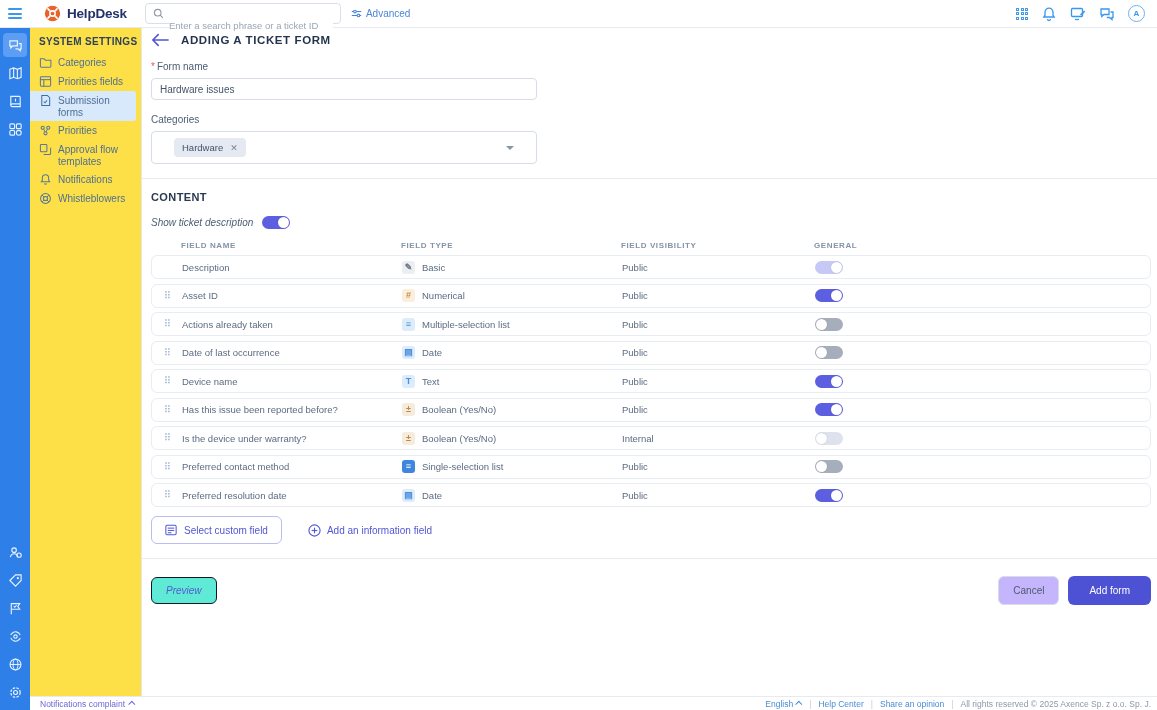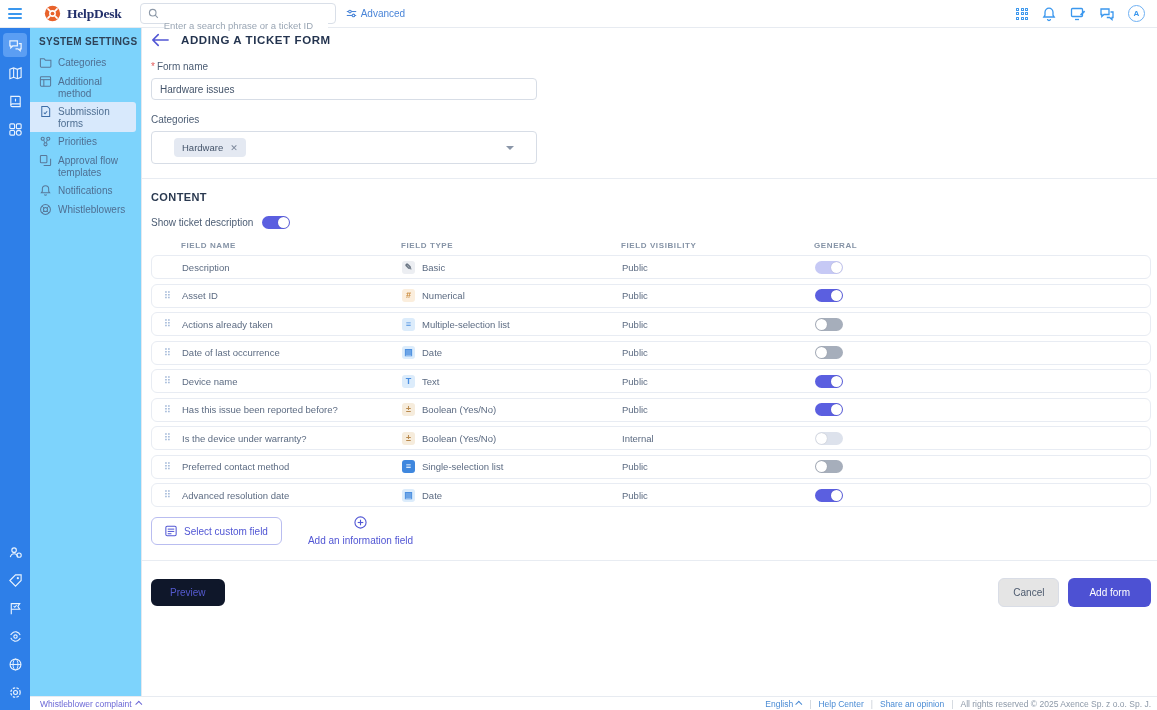--- a/index.html
+++ b/index.html
@@ -4,21 +4,21 @@
 <style>
   * { margin:0; padding:0; box-sizing:border-box; }
   html,body { width:1157px; height:710px; overflow:hidden; background:#fff;
     font-family:"Liberation Sans", sans-serif; color:#44546a; }
 
   
   .topbar { height:28px; display:flex; align-items:center; gap:10px;
     padding:0 12px 0 8px; border-bottom:1px solid #e7ebf1; background:#fff; }
   .hamburger { width:14px; cursor:pointer; display:flex; flex-direction:column; gap:2.5px; }
   .hamburger span { height:2px; border-radius:2px; background:#3a97ee; }
-  .brand { display:flex; align-items:center; gap:6px; margin-left:12px;font-family:Liberation Serif, serif; }
+  .brand { display:flex; align-items:center; gap:6px; margin-left:12px; }
   .brand-name { font-size:13.5px; font-weight:bold; color:#23306b; letter-spacing:-.2px; }
   .search-box { margin-left:8px; width:196px; height:21px; border:1px solid #d9dfe8;
     border-radius:4px; display:flex; align-items:center; gap:5px; padding:0 7px; }
   .search-box input { border:none; outline:none; flex:1; font-size:9.5px;
     font-family:"Liberation Sans",sans-serif; color:#44546a;margin-top:24px; }
   .search-box input::placeholder { color:#9aa6b4; }
   .advanced { display:flex; align-items:center; gap:4px; font-size:10px; color:#4a85d8; cursor:pointer; }
   .topbar-right { margin-left:auto; display:flex; align-items:center; gap:13px; color:#3a97ee; }
   .tb-icon { width:16px; height:16px; cursor:pointer; display:block; }
   .apps-grid { display:grid; grid-template-columns:repeat(3,3px); grid-gap:1.5px; cursor:pointer; }
@@ -30,21 +30,21 @@
   
   .rail { position:absolute; left:0; top:28px; bottom:0; width:30px; background:#2e7fe8;
     display:flex; flex-direction:column; align-items:center; padding:3px 0 4px; }
   .rail-ic { width:24px; height:24px; margin:2px 0; border-radius:4px; display:flex;
     align-items:center; justify-content:center; color:#eaf3fe; cursor:pointer; }
   .rail-ic.active { background:#5b9ef3; }
   .rail-ic svg { width:15px; height:15px; }
   .rail-spacer { flex:1; }
 
   .mid { position:absolute; left:30px; top:28px; right:0; height:668px; display:flex; }
-  .sidebar { width:112px; border-right:1px solid #e3e8ef; padding-top:8px; background:#7dd3fc; }
+  .sidebar { width:112px; border-right:1px solid #e3e8ef; padding-top:8px; background:#fde047; }
   .sb-heading { font-size:10px; font-weight:bold; color:#2e4258; letter-spacing:.3px;
     padding:0 0 6px 9px; }
   .sb-item { display:flex; gap:6px; align-items:flex-start; padding:3px 6px 3px 9px;
     margin-right:5px; border-radius:0 3px 3px 0; font-size:10px; color:#4f6f92;
     cursor:pointer; line-height:1.15; }
   .sb-item.active { background:#d8e9fc; }
   .sb-item svg { width:13px; height:13px; flex:none; margin-top:0; }
   .sb-label { padding-top:1px; }
 
   .main { flex:1; padding:0 6px 0 9px; position:relative; overflow:hidden; }
@@ -63,21 +63,21 @@
   .multiselect { margin-top:6px; width:386px; height:33px; border:1px solid #d7dde6;
     border-radius:4px; display:flex; align-items:center; padding:0 22px; cursor:pointer; }
   .chip { background:#e4e9f2; border-radius:4px; height:19px; display:flex; align-items:center;
     gap:7px; padding:0 8px; font-size:9.5px; color:#44546a; }
   .chip-x { color:#7a8699; font-size:9px; cursor:pointer; }
   .caret { margin-left:auto; width:0; height:0; border-left:4px solid transparent;
     border-right:4px solid transparent; border-top:4.5px solid #8a96a8; }
   .divider { border:none; border-top:1px solid #e8ecf2; margin:14px -6px 0 -9px; }
   .content-h { margin-top:12px; }
   .toggle-row { margin-top:13px; display:flex; align-items:center; gap:9px;
-    font-size:10px; color:#4c5d74; }
+    font-size:10px; color:#4c5d74;font-style:italic; }
 
   .toggle { width:28px; height:13px; border-radius:7px; position:relative;
     display:inline-block; cursor:pointer; flex:none; }
   .toggle::after { content:''; position:absolute; top:1px; width:11px; height:11px;
     border-radius:50%; background:#fff; box-shadow:0 0 1px rgba(0,0,0,.25); }
   .tg-on { background:#5b5fe0; } .tg-on::after { right:1px; }
   .tg-on-disabled { background:#c6c9f5; } .tg-on-disabled::after { right:1px; }
   .tg-off { background:#a6aebb; } .tg-off::after { left:1px; }
   .tg-off-disabled { background:#dde2ec; } .tg-off-disabled::after { left:1px; }
 
@@ -100,29 +100,29 @@
   .ic-calendar { background:#dcecfb; color:#4c8fe0; }
   .ic-text { background:#dcecfb; color:#4c8fe0; }
   .ic-boolean { background:#f6ecdc; color:#b98a4e; }
   .ic-list-solid { background:#3f87de; color:#fff; }
 
   .row-actions { margin-top:9px; display:flex; align-items:center; gap:26px; }
   .btn-outline-accent { height:28px; display:flex; align-items:center; gap:7px;
     padding:0 13px; border:1px solid #b9bdf0; border-radius:6px; background:#fff;
     color:#5156d4; font-size:10px; cursor:pointer; font-family:"Liberation Sans",sans-serif; }
   .link-accent { display:flex; align-items:center; gap:6px; color:#5156d4; font-size:10px;
-    cursor:pointer; background:none; border:none; font-family:"Liberation Sans",sans-serif;flex-direction:column; }
+    cursor:pointer; background:none; border:none; font-family:"Liberation Sans",sans-serif; }
 
   .footer-actions { margin-top:17px; display:flex; align-items:center; }
-  .btn-preview { height:27px; padding:0 14px; border:5px solid #0f172a; border-radius:6px;
-    background:#0f172a; color:#555ad0; font-size:10px; cursor:pointer;
-    font-family:"Liberation Sans",sans-serif; }
+  .btn-preview { height:27px; padding:0 14px; border:1px solid #0f172a; border-radius:6px;
+    background:#5eead4; color:#555ad0; font-size:10px; cursor:pointer;
+    font-family:"Liberation Sans",sans-serif;font-style:italic; }
   .fa-right { margin-left:auto; display:flex; gap:9px; }
   .btn-cancel { height:29px; padding:0 14px; border:1px solid #d9dde6; border-radius:6px;
-    background:#e5e5e5; color:#4c5a6e; font-size:10px; cursor:pointer;
+    background:#c4b5fd; color:#4c5a6e; font-size:10px; cursor:pointer;
     font-family:"Liberation Sans",sans-serif; }
   .btn-primary { height:29px; padding:0 21px; border:none; border-radius:6px;
     background:#4d51d3; color:#fff; font-size:10px; cursor:pointer;
     font-family:"Liberation Sans",sans-serif; }
 
   
   .footer { position:absolute; left:30px; right:0; bottom:0; height:14px;
     border-top:1px solid #e7ebf1; display:flex; align-items:center; font-size:8.5px;
     padding:0 6px 0 10px; background:#fff; }
   .wb-link { color:#6b68d6; display:flex; align-items:center; gap:5px; cursor:pointer; }
@@ -283,21 +283,21 @@
           </svg>
     <span class="sb-label">Categories</span>
   </div>
 
   <div class="sb-item">
     <svg viewBox="0 0 14 14">
             <rect x="1.5" y="2" width="11" height="10" rx="1" fill="none" stroke="#587899" stroke-width="1.1"></rect>
             <line x1="1.5" y1="5" x2="12.5" y2="5" stroke="#587899" stroke-width="1.1"></line>
             <line x1="5.2" y1="5" x2="5.2" y2="12" stroke="#587899" stroke-width="1.1"></line>
           </svg>
-    <span class="sb-label">Additional method</span>
+    <span class="sb-label">Priorities fields</span>
   </div>
 
   <div class="sb-item active">
     <svg viewBox="0 0 14 14">
             <path d="M3 1.5h6l2.5 2.5v8.5H3z" fill="none" stroke="#3d6da8" stroke-width="1.1"></path>
             <path d="M5.2 8.2l1.3 1.3 2.3-2.8" fill="none" stroke="#3d6da8" stroke-width="1.1"></path>
           </svg>
     <span class="sb-label">Submission forms</span>
   </div>
 
@@ -461,21 +461,21 @@
     <span class="type-cell">
       <span class="type-icon ic-list-solid">≡</span>
       <span class="type-label">Single-selection list</span>
     </span>
     <span class="cell-visibility">Public</span>
     <span class="toggle tg-off"></span>
   </div>
 
   <div class="frow">
     <span class="drag-handle">⠿</span>
-    <span class="cell-name">Advanced resolution date</span>
+    <span class="cell-name">Preferred resolution date</span>
     <span class="type-cell">
       <span class="type-icon ic-calendar">▤</span>
       <span class="type-label">Date</span>
     </span>
     <span class="cell-visibility">Public</span>
     <span class="toggle tg-on"></span>
   </div>
 </div>
 
     <div class="row-actions">
@@ -505,21 +505,21 @@
       <div class="fa-right">
         <button class="btn-cancel">Cancel</button>
         <button class="btn-primary">Add form</button>
       </div>
     </div>
   </main>
 </div>
 
 <footer class="footer">
   <span class="wb-link">
-    <span>Whistleblower complaint</span>
+    <span>Notifications complaint</span>
     <span class="chev-up"></span>
   </span>
   <div class="foot-right">
     <span class="foot-link">
       <span>English</span>
       <span class="chev-up"></span>
     </span>
     <span class="foot-sep">|</span>
     <span class="foot-link">Help Center</span>
     <span class="foot-sep">|</span>

